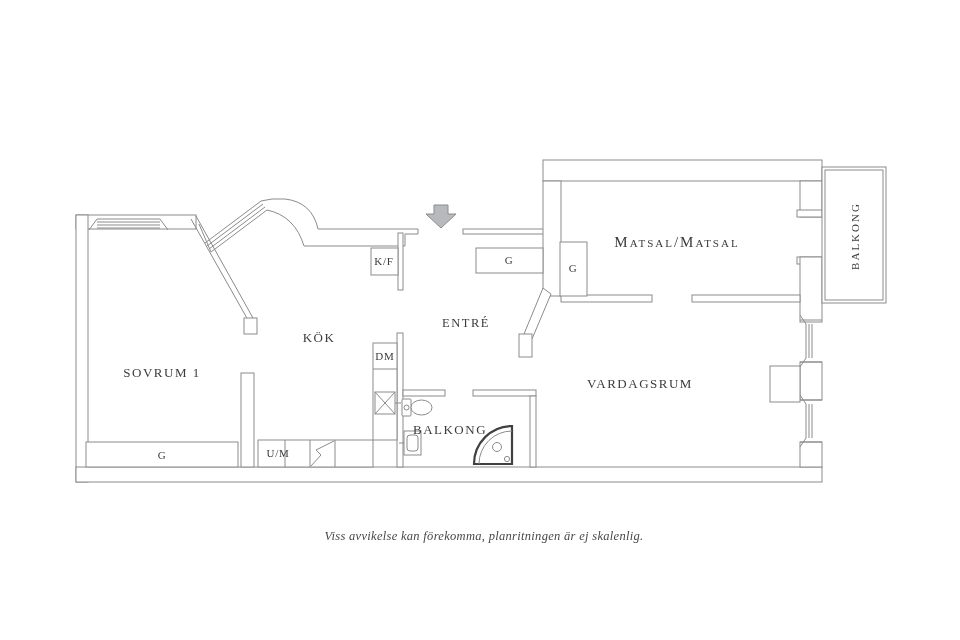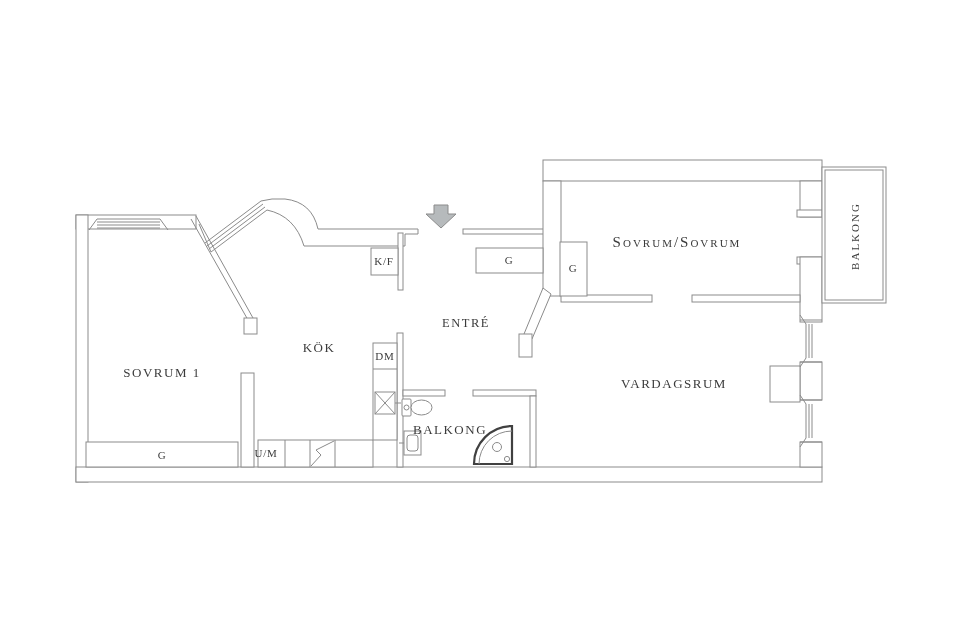--- a/index.html
+++ b/index.html
@@ -137,28 +137,29 @@
     <circle class="l" cx="497" cy="447" r="4.5"></circle>
     <circle class="l" cx="507" cy="459" r="2.6"></circle>
   </g>
 
   <g>
     <polygon points="434,205 448,205 448,214 456,214 441,228 426,214 434,214" fill="#b6babc" stroke="#8b8b8b" stroke-width="1"></polygon>
   </g>
 </svg>
 
   <div class="lbl" style="left:162px;top:345px;margin-top:28px;">SOVRUM 1</div>
-  <div class="lbl" style="left:319px;top:348px;">KÖK</div>
+  <div class="lbl" style="left:319px;top:338px;">KÖK</div>
   <div class="lbl" style="left:466px;top:323px;font-size:12.5px;text-align:right;">ENTRÉ</div>
-  <div class="lbl sc" style="left:677px;top:242px;">Sovrum/Sovrum</div>
-  <div class="lbl" style="left:674px;top:384px;">VARDAGSRUM</div>
+  <div class="lbl sc" style="left:677px;top:242px;">Matsal/Matsal</div>
+  <div class="lbl" style="left:640px;top:384px;">VARDAGSRUM</div>
   <div class="lbl" style="left:450px;top:430px;">BALKONG</div>
   <div class="lbl rot" style="left:855px;top:236px;">BALKONG</div>
 
   <div class="lbl fx" style="left:384px;top:261px;text-align:center;">K/F</div>
   <div class="lbl fx" style="left:385px;top:356px;">DM</div>
-  <div class="lbl fx" style="left:266px;top:453px;">U/M</div>
+  <div class="lbl fx" style="left:278px;top:453px;">U/M</div>
   <div class="lbl fx" style="left:162px;top:455px;">G</div>
   <div class="lbl fx" style="left:509px;top:260px;">G</div>
   <div class="lbl fx" style="left:573px;top:268px;">G</div>
 
+  <div class="disclaimer">Viss avvikelse kan förekomma, planritningen är ej skalenlig.</div>
 
 </div>
 
 </body></html>

